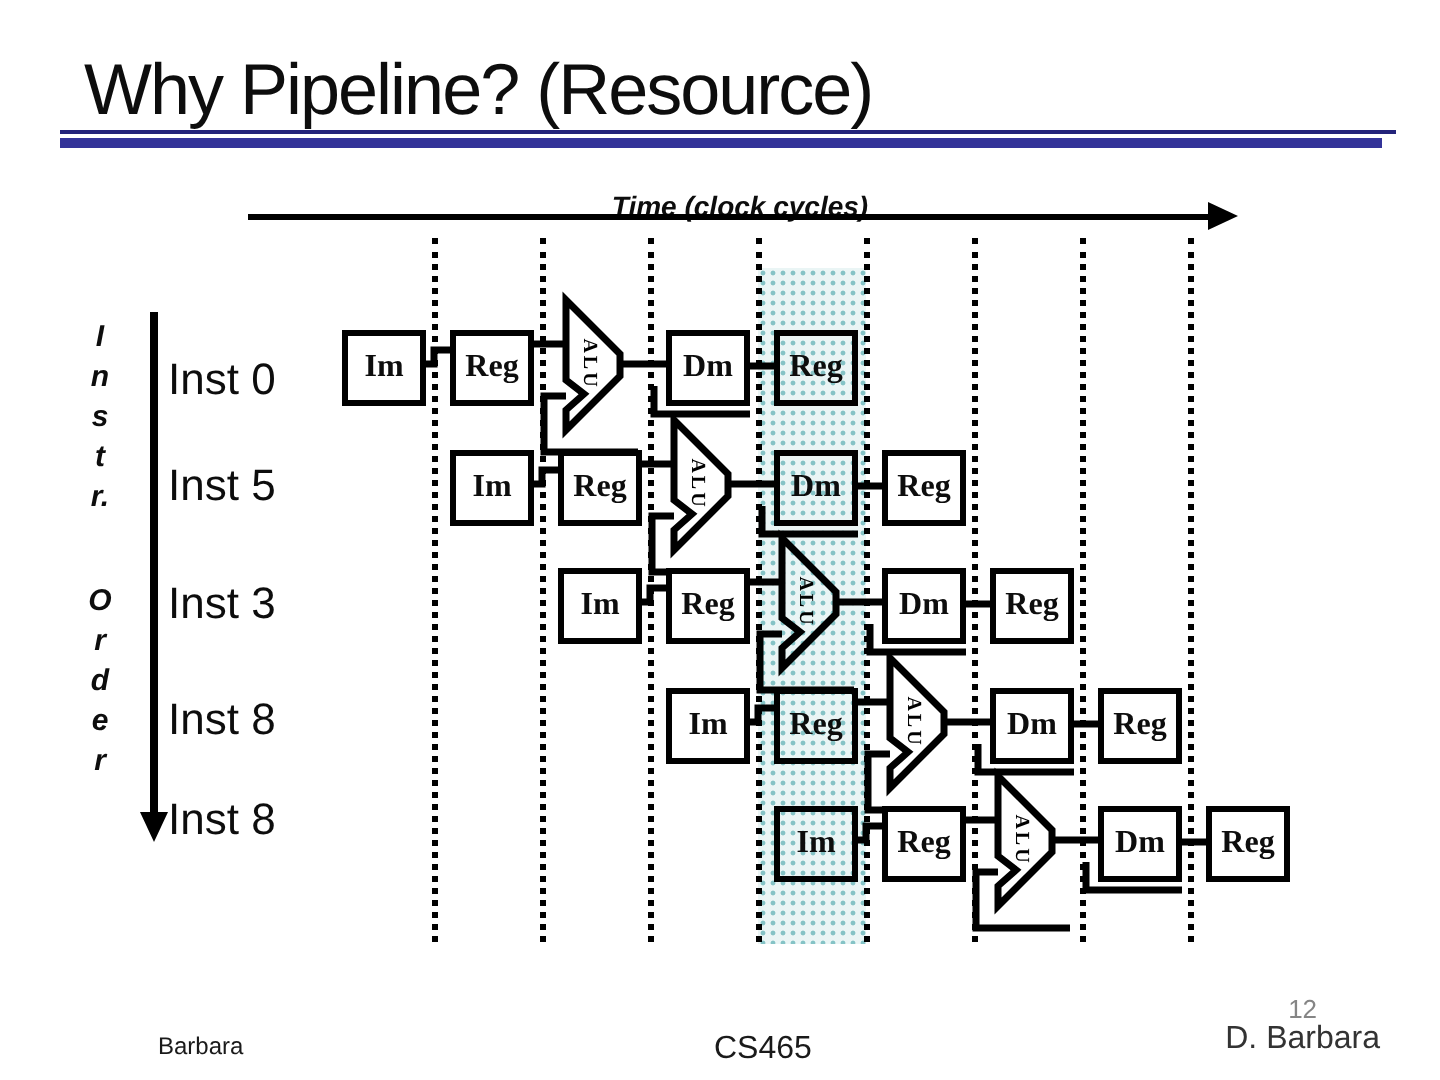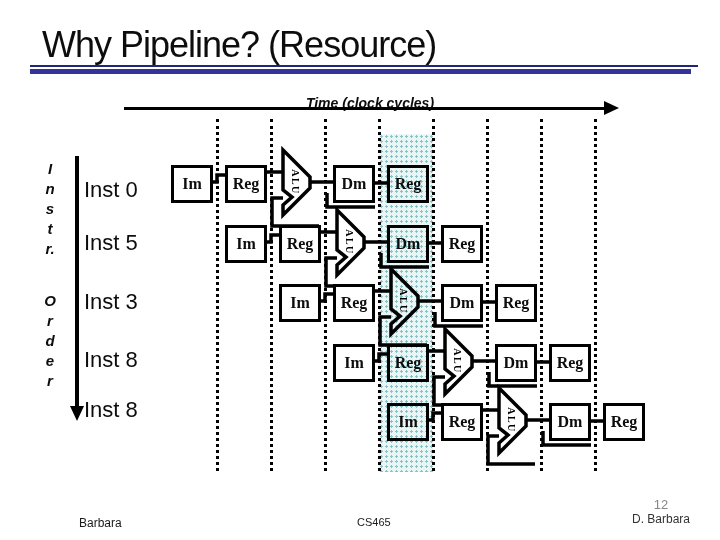--- a/index.html
+++ b/index.html
@@ -28,24 +28,24 @@
   .inst-label{position:absolute;left:84px;width:100px;font-size:22px;font-weight:normal;z-index:4;white-space:nowrap;}
   .stage-box{
     position:absolute;width:42px;height:38px;box-sizing:border-box;border:3px solid #000;
     background:#fff;z-index:4;text-align:center;line-height:31px;
     font-family:"Liberation Serif",serif;font-weight:bold;font-size:16px;
   }
   .stage-box.hl{background:transparent;}
   #wires{position:absolute;left:0;top:0;z-index:3;pointer-events:none;}
   
   #footer-left{left:79px;top:516px;font-size:12px;color:#1a1a1a;}
-  #footer-center{left:357px;top:516px;font-size:11px;color:#1a1a1a;}
+  #footer-center{left:357px;top:516px;font-size:16px;color:#1a1a1a;}
   #footer-right{right:30px;top:497px;text-align:center;line-height:15px;}
   #page-number{font-size:13px;color:#858585;}
-  #author{font-size:12px;color:#333;}
+  #author{font-size:16px;color:#333;}
 </style>
 </head>
 <body>
 
 <div class="abs" id="title">Why Pipeline? (Resource)</div>
 <div class="abs" id="underline-thin" style="background: rgb(35, 35, 122);"></div>
 <div class="abs" id="underline-thick" style="background: rgb(51, 51, 153);"></div>
 
 <div class="abs" id="time-label">Time (clock cycles)</div>
 <div class="abs" id="time-arrow-line"></div>

